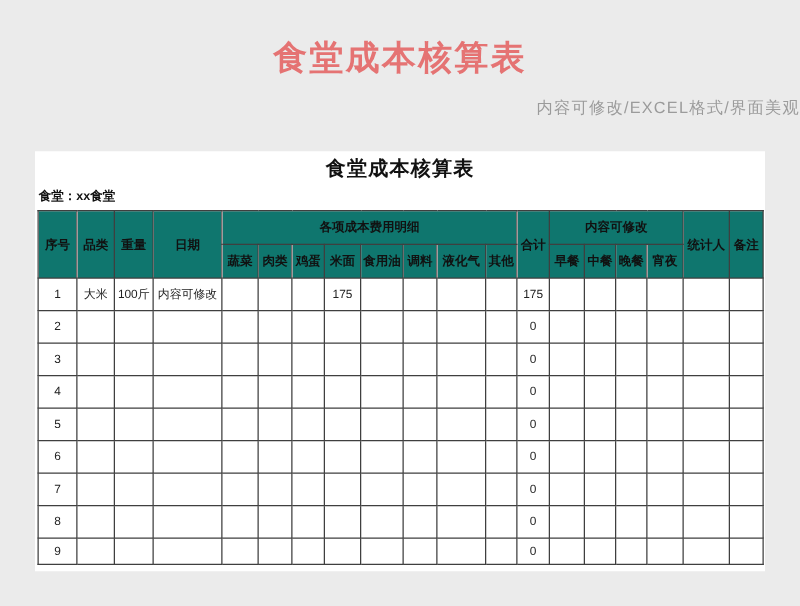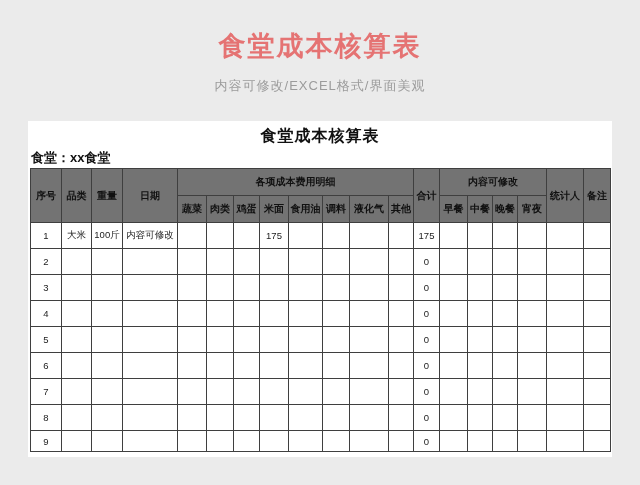--- a/index.html
+++ b/index.html
@@ -16,21 +16,21 @@
     padding-top: 30px;
     text-align: center;
     font-size: 27px;
     font-weight: bold;
     color: #e57373;
     letter-spacing: 2px;
     line-height: 1.2;
   }
   .page-subtitle {
     margin-top: 15px;
-    text-align: center;
+    text-align: right;
     font-size: 13px;
     color: #9b9b9b;
     letter-spacing: 1px;
   }
   .sheet-panel {
     position: absolute;
     left: 28px;
     top: 121px;
     width: 584px;
     height: 336px;
@@ -41,41 +41,41 @@
     margin-top: 5px;
     text-align: center;
     font-size: 16px;
     font-weight: bold;
     color: #111111;
     line-height: 20px;
     letter-spacing: 1px;
   }
   .canteen-label {
     margin: 6px 0 4px 3px;
-    font-size: 13px;
+    font-size: 10px;
     font-weight: bold;
     color: #111111;
     line-height: 12px;
   }
   table.cost-table {
     border-collapse: collapse;
     table-layout: fixed;
     width: 580px;
     margin-left: 2px;
   }
   .cost-table th, .cost-table td {
     border: 1px solid #3f3f3f;
     text-align: center;
     vertical-align: middle;
     padding: 0;
     overflow: hidden;
     white-space: nowrap;
   }
   .cost-table th {
-    background: #737373;
+    background: #0f766e;
     font-size: 10px;
     font-weight: bold;
     color: #111111;
     height: 26px;
   }
   .cost-table td {
     font-size: 9.5px;
     color: #222222;
     height: 25px;
     background: #ffffff;

